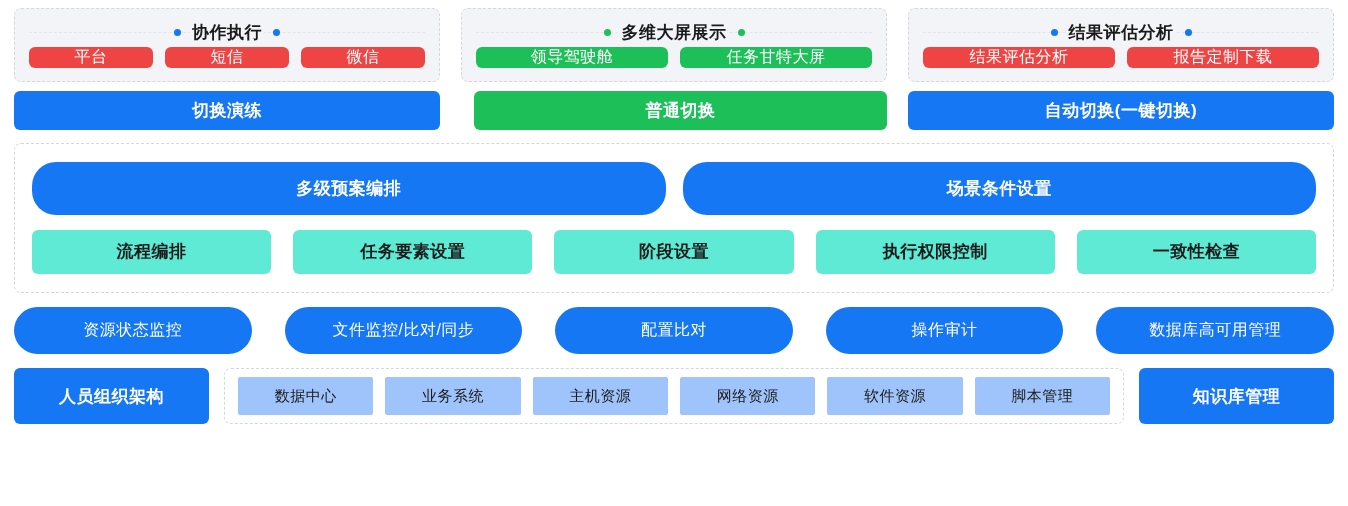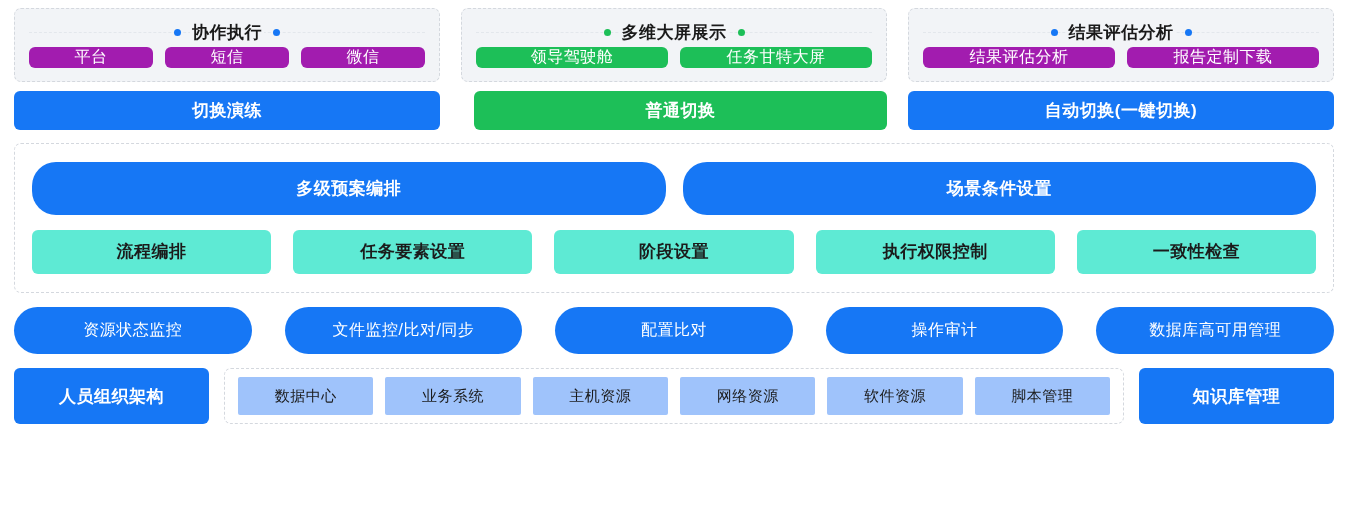--- a/index.html
+++ b/index.html
@@ -79,21 +79,21 @@
     flex: 1;
     border-radius: 6px;
     display: flex;
     align-items: center;
     justify-content: center;
     font-size: 16px;
     color: #ffffff;
     letter-spacing: 0.5px;
     white-space: nowrap;
   }
-  .chip.blue  { background: #a21caf; }
+  .chip.blue  { background: #ef4444; }
   .chip.green { background: #1dbf58; }
 
   .wide-bar {
     height: 41px;
     margin-top: 9px;
     border-radius: 6px;
     display: flex;
     align-items: center;
     justify-content: center;
     font-size: 17px;

